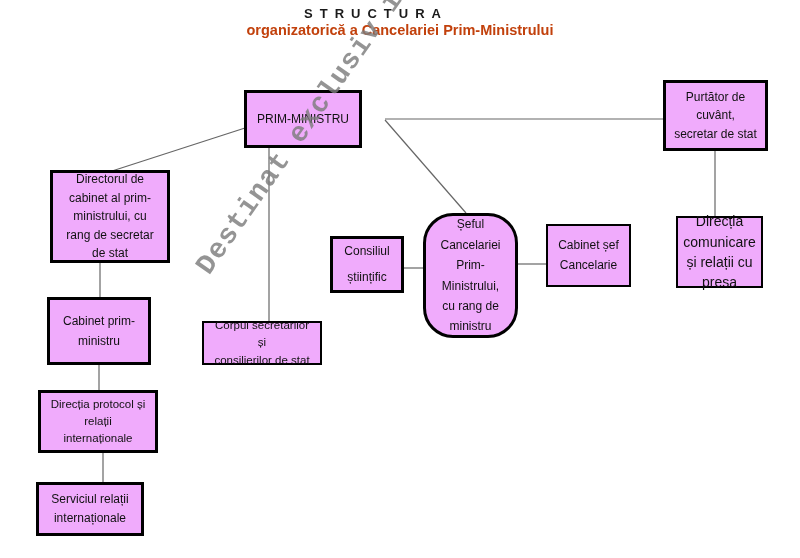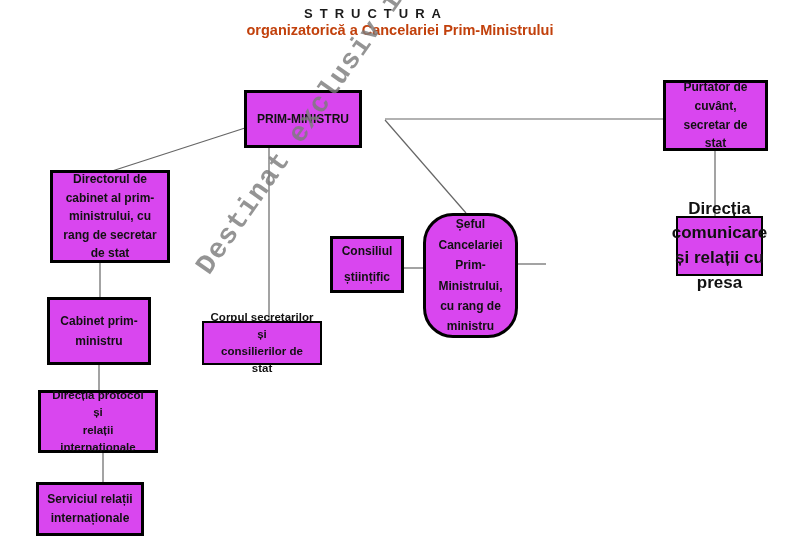--- a/index.html
+++ b/index.html
@@ -22,43 +22,43 @@
   }
   #title .t2{
     font-size:14.5px;font-weight:bold;color:#c2410c;margin-top:1px;
   }
   svg.connectors{
     position:absolute;left:0;top:0;z-index:1;
   }
   .node{
     position:absolute;
     box-sizing:border-box;
-    background:#d946ef;
+    background:#f0abfc;
     border:3px solid #000;
     display:flex;align-items:center;justify-content:center;
     text-align:center;
-    font-weight:bold;
+    font-weight:normal;
     font-size:12px;
     line-height:1.55;
     white-space:pre-line;
     z-index:2;
     padding:6px;
   }
   .thin{border-width:2px;}
   #n-pm        {left:244px;top:90px;width:118px;height:58px;font-size:12px;}
   #n-director  {left:50px;top:170px;width:120px;height:93px;}
   #n-cabpm     {left:47px;top:297px;width:104px;height:68px;line-height:1.7;}
   #n-protocol  {left:38px;top:390px;width:120px;height:63px;font-size:11.5px;line-height:1.5;}
   #n-serviciul {left:36px;top:482px;width:108px;height:54px;}
   #n-corpul    {left:202px;top:321px;width:120px;height:44px;font-size:11.5px;line-height:1.5;}
   #n-consiliul {left:330px;top:236px;width:74px;height:57px;line-height:2.1;}
   #n-seful     {left:423px;top:213px;width:95px;height:125px;line-height:1.7;border-radius:30px;}
   #n-cabsef    {left:546px;top:224px;width:85px;height:63px;line-height:1.6;}
   #n-purtator  {left:663px;top:80px;width:105px;height:71px;}
-  #n-presa     {left:676px;top:216px;width:87px;height:60px;font-size:17px;line-height:1.45;}
+  #n-presa     {left:676px;top:216px;width:87px;height:72px;font-size:14px;line-height:1.45;}
   #watermark{
     position:absolute;
     left:218px;top:248px;height:34px;
     transform:rotate(-55deg);
     transform-origin:0 100%;
     font-family:"Liberation Mono", monospace;
     font-weight:bold;
     font-size:28px;
     letter-spacing:1px;
     color:rgba(125,125,125,0.82);
@@ -108,20 +108,22 @@
   <div class="node thin" id="n-corpul">Corpul secretarilor și
 consilierilor de stat</div>
   <div class="node" id="n-consiliul">Consiliul
 științific</div>
   <div class="node" id="n-seful">Șeful
 Cancelariei
 Prim-
 Ministrului,
 cu rang de
 ministru</div>
+  <div class="node thin" id="n-cabsef">Cabinet șef
+Cancelarie</div>
   <div class="node" id="n-purtator">Purtător de
 cuvânt,
 secretar de stat</div>
   <div class="node thin" id="n-presa">Direcția
 comunicare
 și relații cu
 presa</div>
 
   <div id="watermark">Destinat exclusiv informa</div>
 

